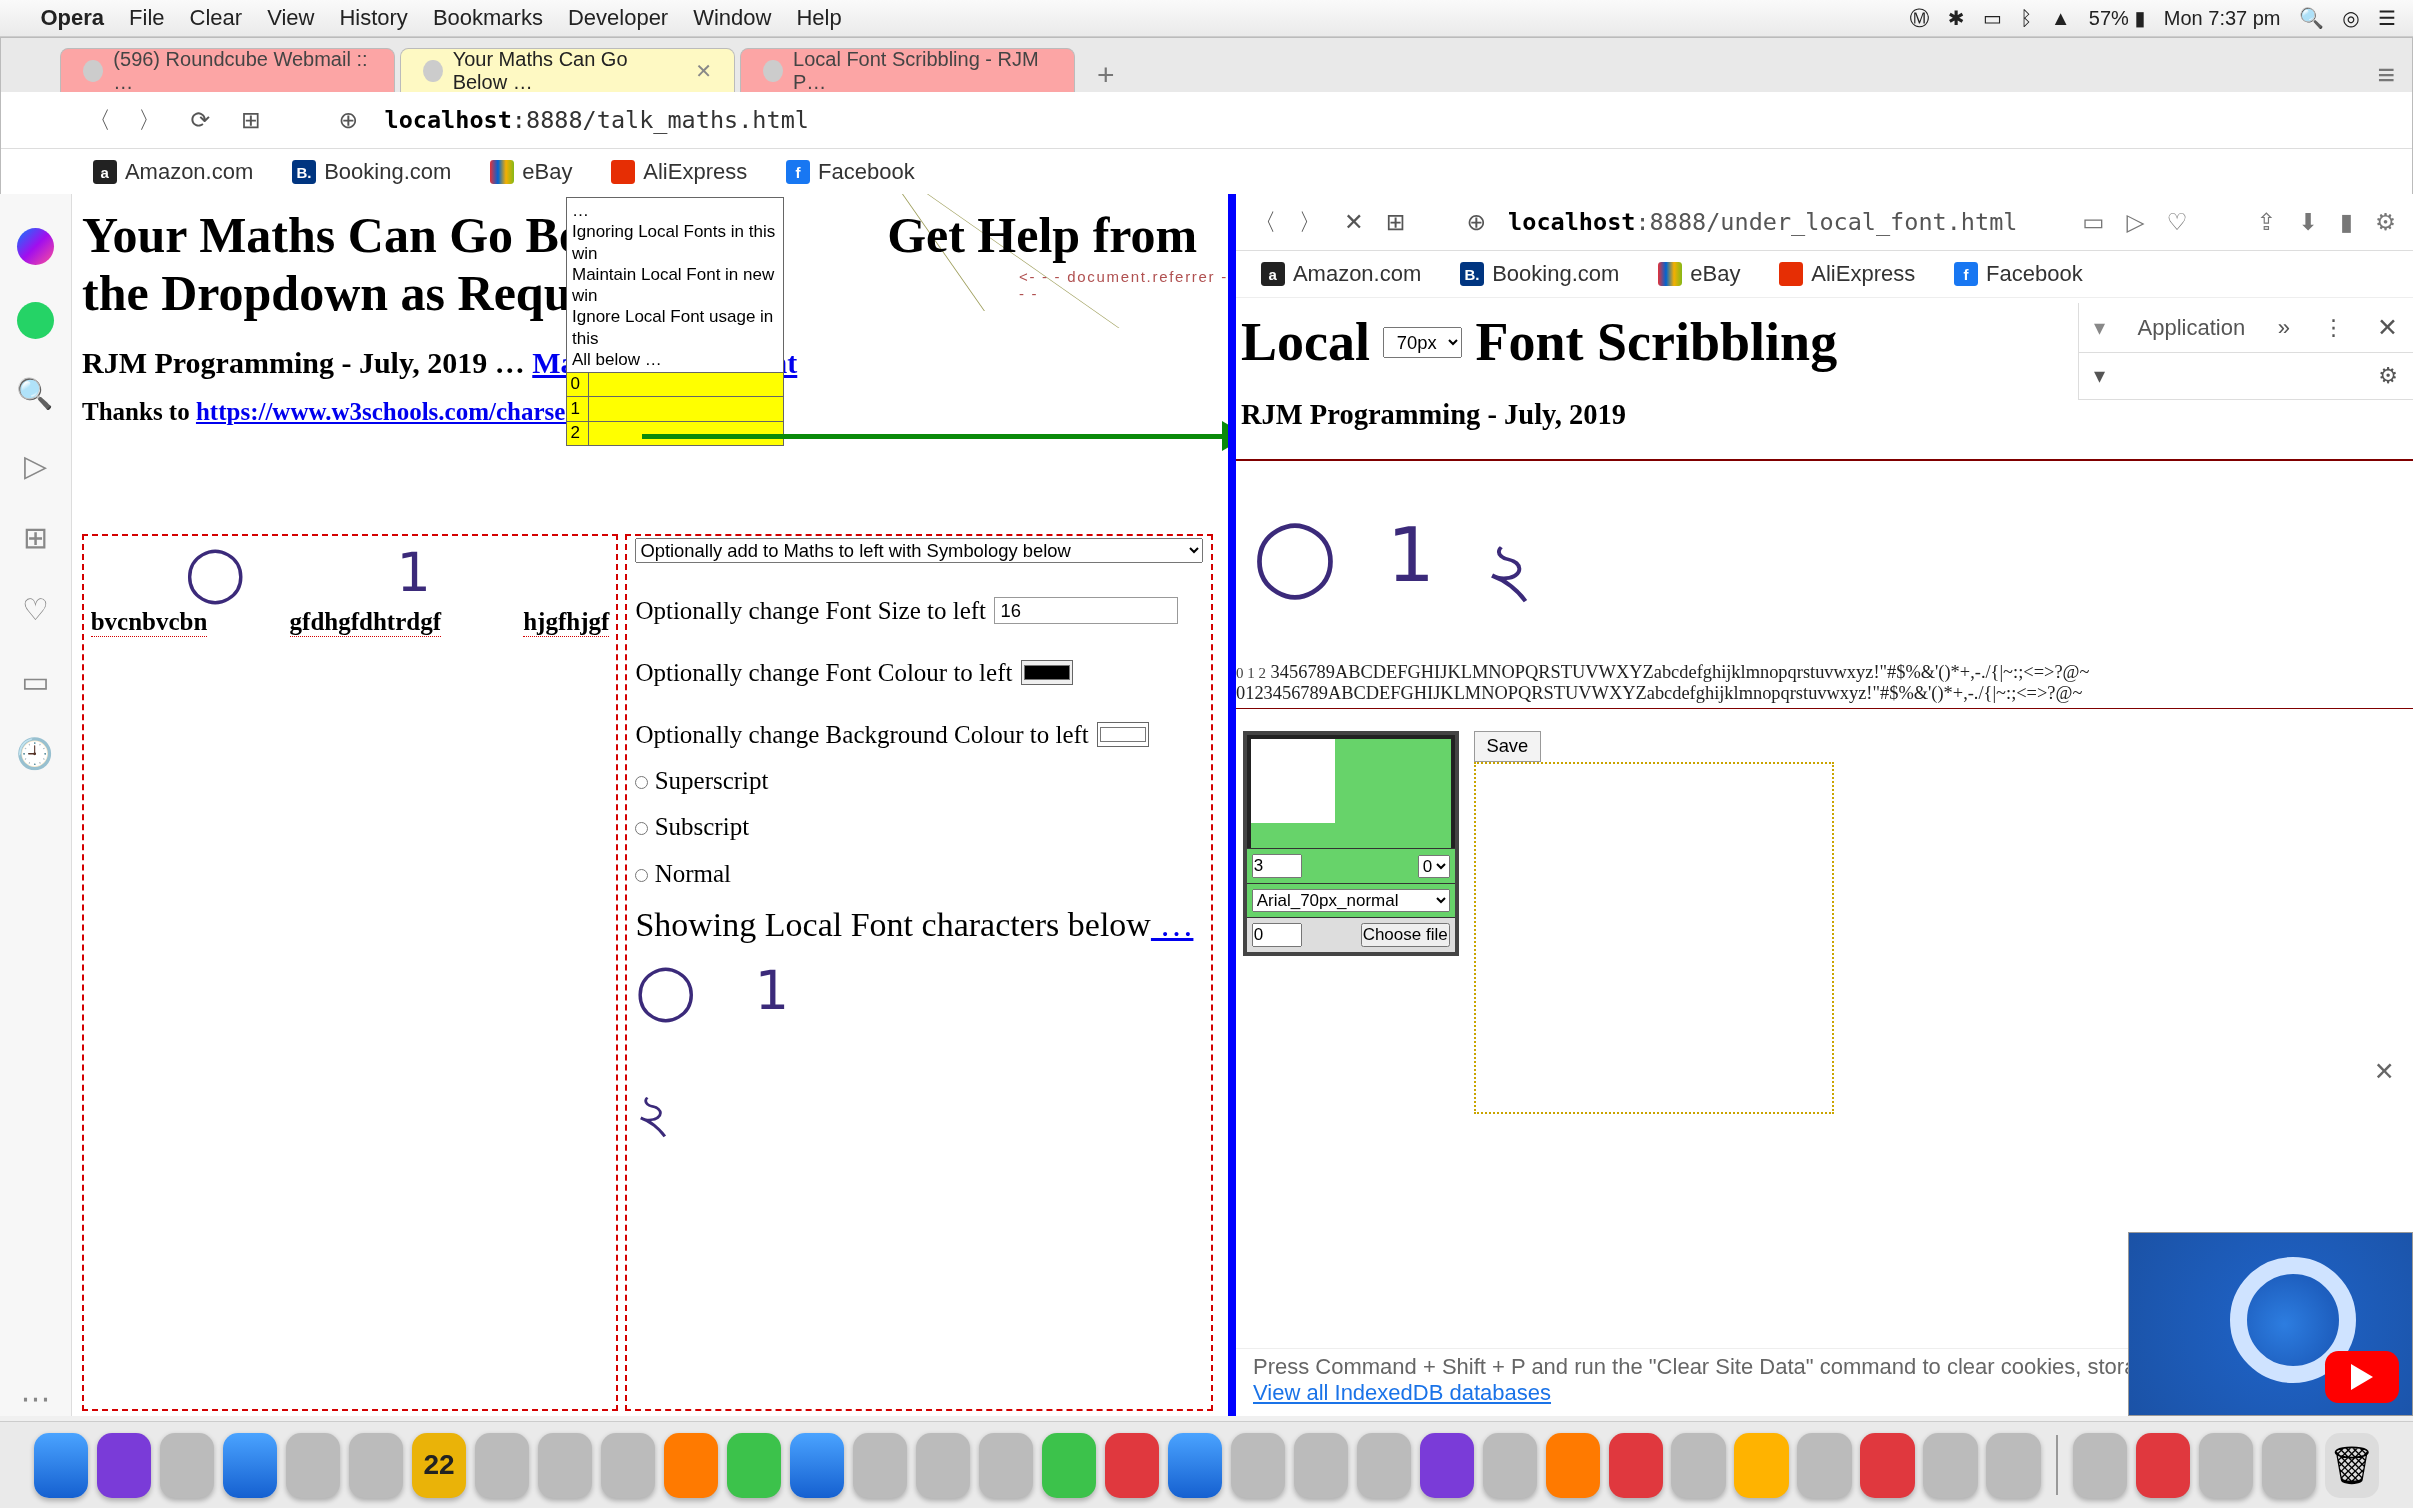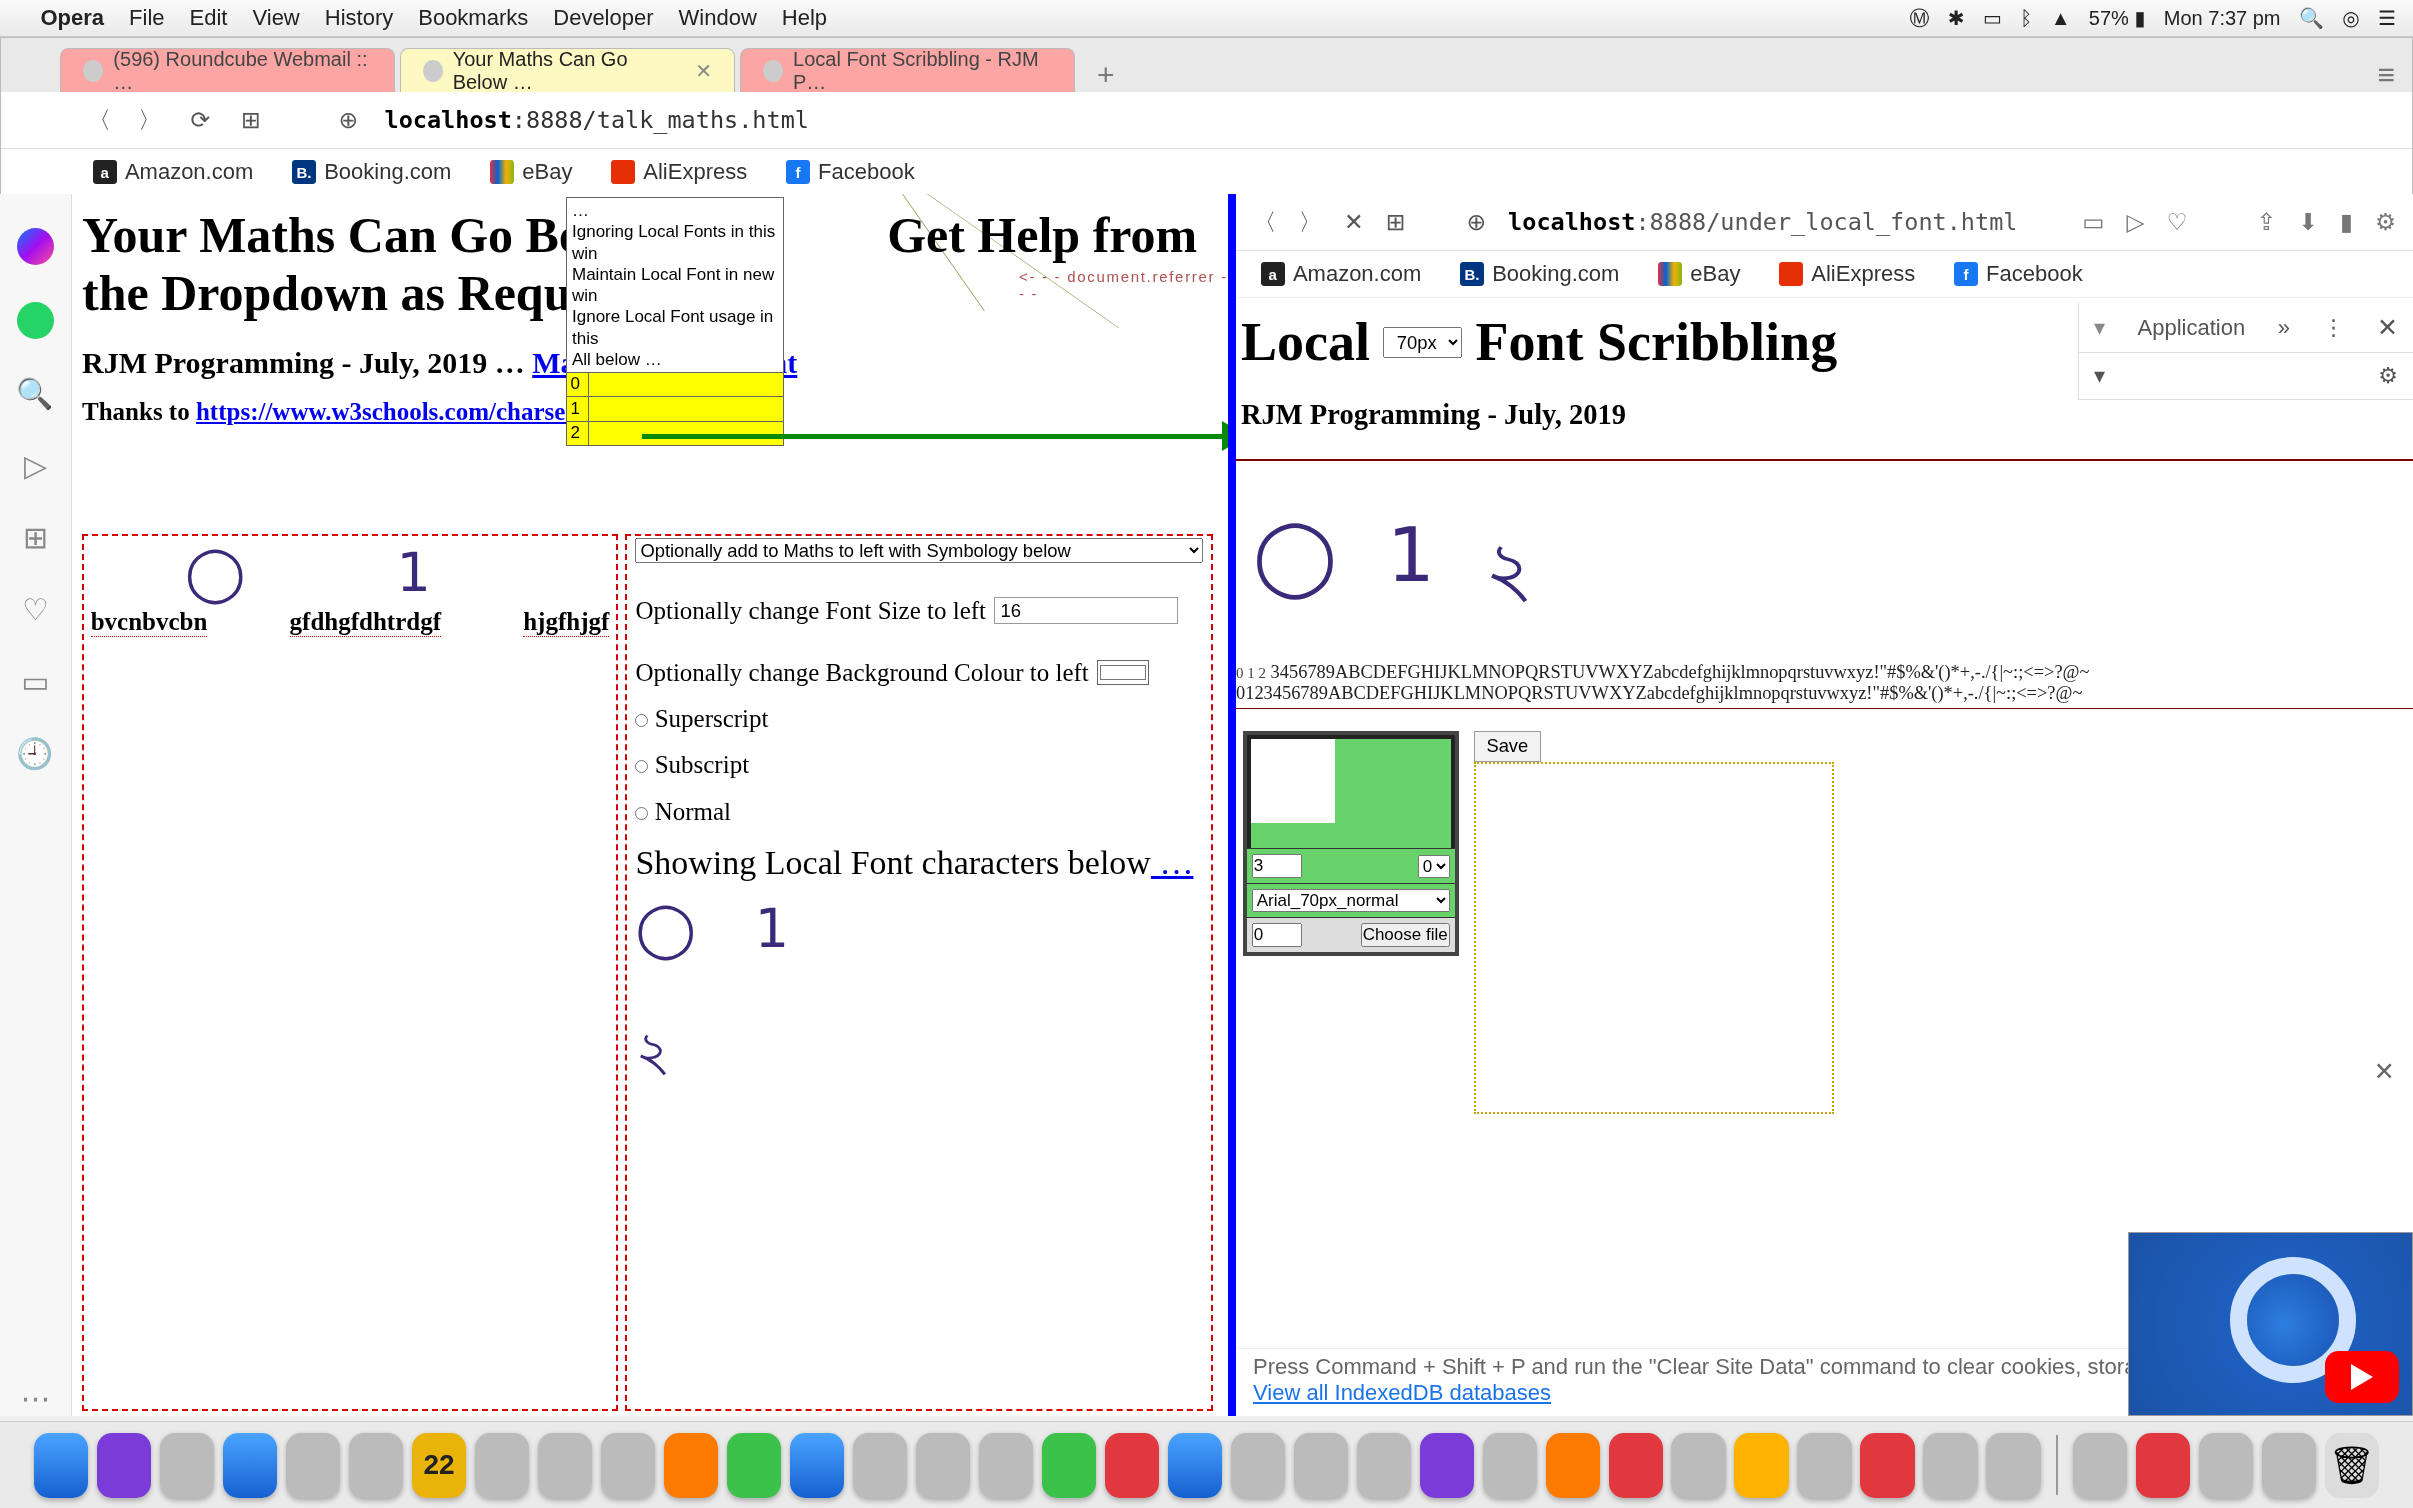--- a/index.html
+++ b/index.html
@@ -222,21 +222,21 @@
 .dock .sep{ width:1.7px;height:60px;background:#999;margin:0 6.7px;}
 .dock .trash{ width:65px;height:65px;border-radius:15px;background:#dcdcdc; display:flex;align-items:center;justify-content:center;font-size:37px;}
 </style>
 </head>
 <body>
 
 <div class="menubar">
   <span class="apple"></span>
   <span class="app-name">Opera</span>
   <span class="menu-item">File</span>
-  <span class="menu-item">Edit</span>
+  <span class="menu-item">Clear</span>
   <span class="menu-item">View</span>
   <span class="menu-item">History</span>
   <span class="menu-item">Bookmarks</span>
   <span class="menu-item">Developer</span>
   <span class="menu-item">Window</span>
   <span class="menu-item">Help</span>
   <span class="spacer"></span>
   <span class="status">Ⓜ</span>
   <span class="status">✱</span>
   <span class="status">▭</span>
@@ -379,20 +379,24 @@
 
       <div class="dashed rightbox">
         <select>
           <option>Optionally add to Maths to left with Symbology below</option>
         </select>
         <div class="opt-line">
           <span>Optionally change Font Size to left</span>
           <input class="num" value="16" style="">
         </div>
         <div class="opt-line">
+          <span>Optionally change Font Colour to left</span>
+          <input type="color" class="color" value="#000000" style="">
+        </div>
+        <div class="opt-line">
           <span>Optionally change Background Colour to left</span>
           <input type="color" class="color" style="background: rgb(255, 255, 255);" value="#ffffff">
         </div>
         <div class="radio-line"><input type="radio" style=""> <span>Superscript</span></div>
         <div class="radio-line"><input type="radio" style=""> <span>Subscript</span></div>
         <div class="radio-line"><input type="radio" style=""> <span>Normal</span></div>
 
         <div class="local-show">
           <span>Showing Local Font characters below</span><a href="#"> …</a>
         </div>

